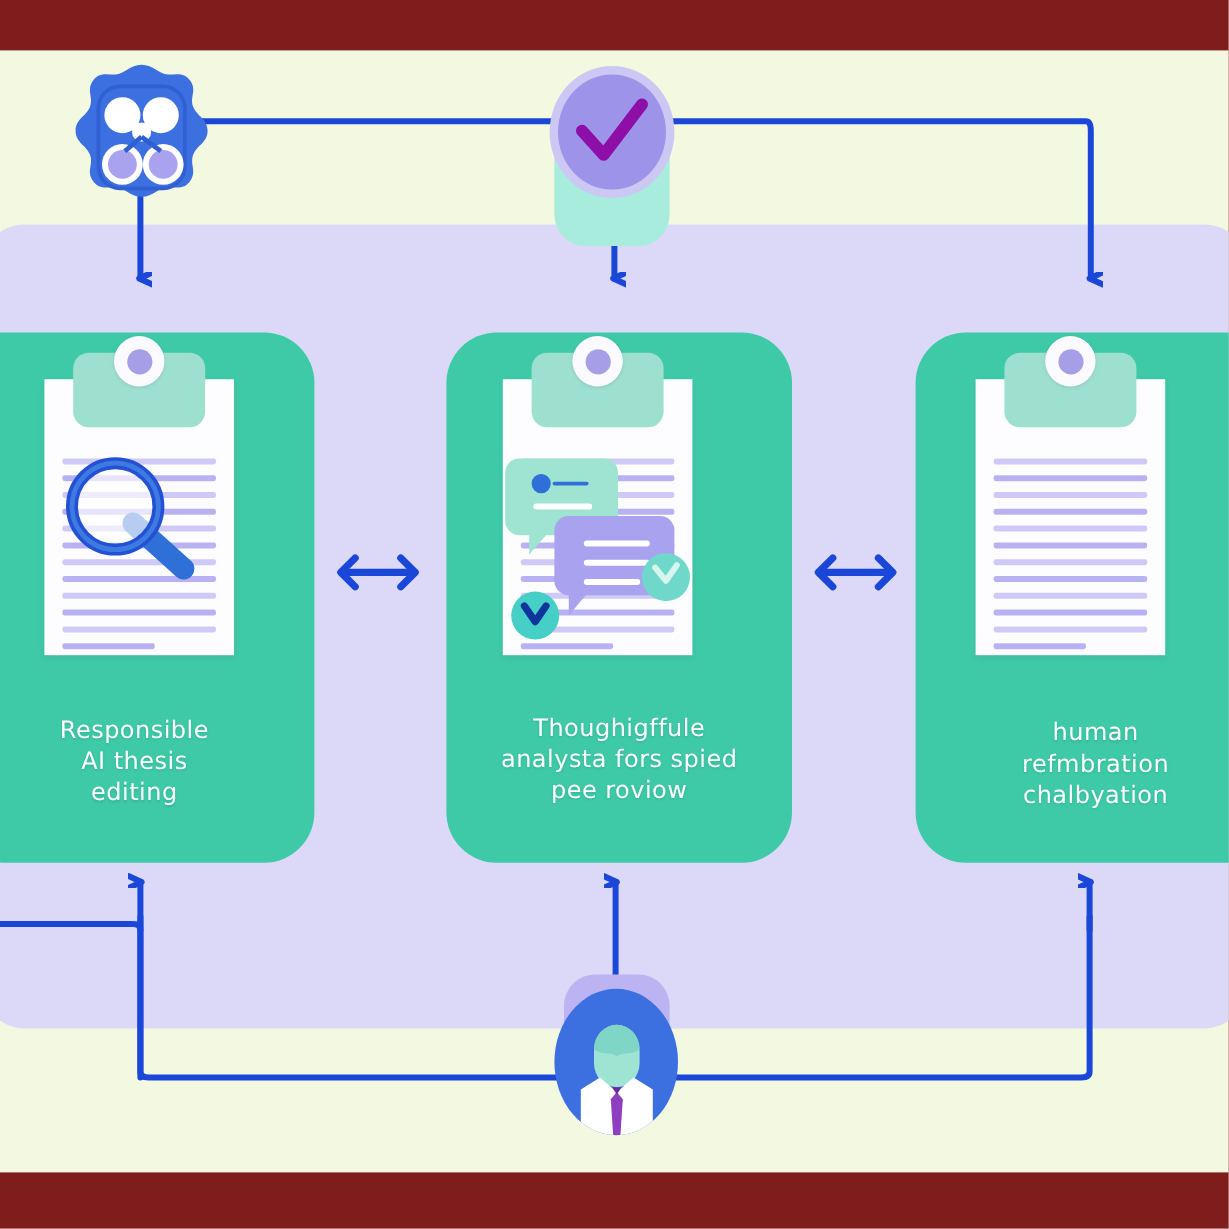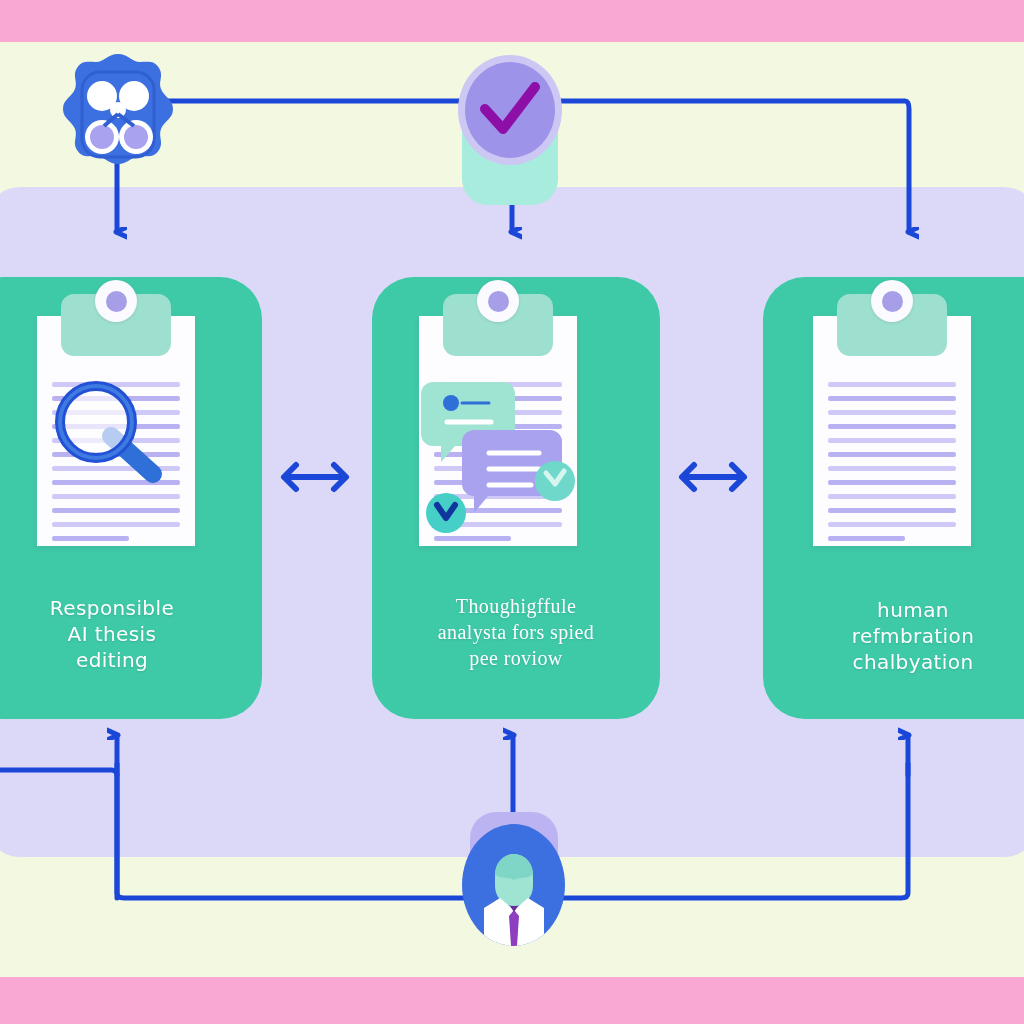--- a/index.html
+++ b/index.html
@@ -5,21 +5,21 @@
   html,body{margin:0;padding:0;}
   body{
     width:1024px;height:1024px;
     background:#ffffff;
     font-family:"DejaVu Sans", sans-serif;
     overflow:hidden;
   }
   #canvas{
     position:relative;
     width:1024px;height:1024px;
-    background:#f9a8d4;
+    background:#7f1d1d;
     overflow:hidden;
   }
   
   .outer-field{
     position:absolute;
     left:0;top:42px;width:1024px;height:935px;
     background:#f3f8e1;
   }
   
   .inner-panel{
@@ -113,21 +113,21 @@
     text-align:center;
     color:#ffffff;
     font-size:20px;
     line-height:26px;
     letter-spacing:.4px;
     padding:0 22px;
     box-sizing:border-box;
     white-space:pre-line;
     text-shadow:0 1px 2px rgba(30,80,70,.18);
   }
-  .c2 .caption{top:316px;font-family:Liberation Serif, serif;}
+  .c2 .caption{top:316px;}
   .c3 .caption{top:320px;}
 </style>
 </head>
 <body>
 
 <div id="canvas">
 
   <div class="outer-field"></div>
   <div class="inner-panel"></div>
 

